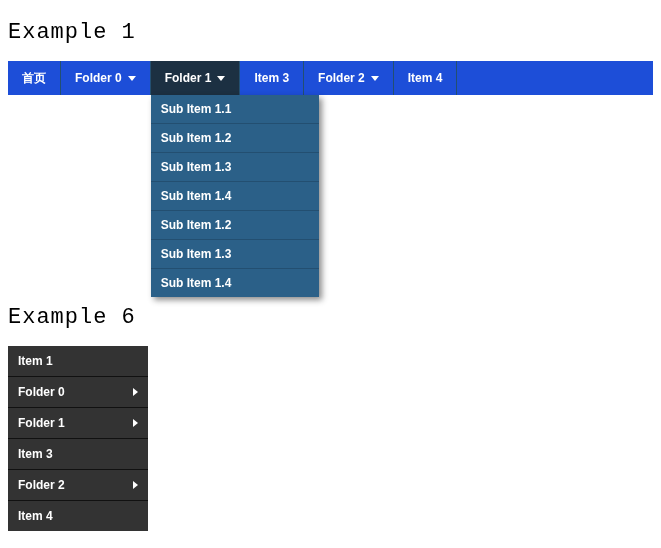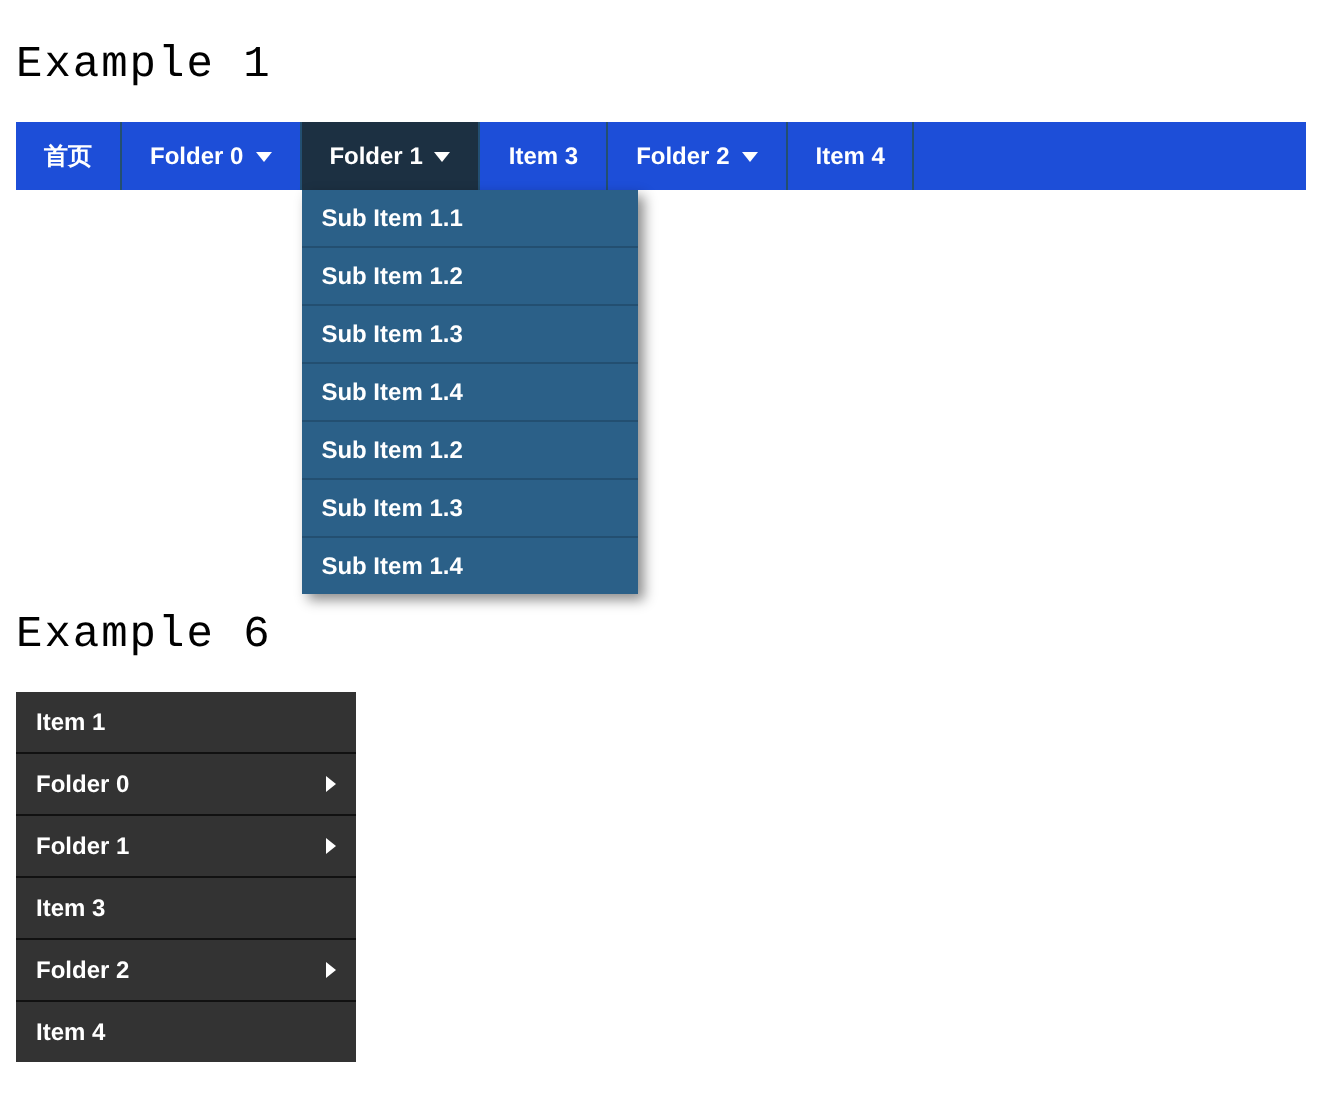--- a/index.html
+++ b/index.html
@@ -69,21 +69,21 @@
     cursor: pointer;
   }
   .dropdown-item:last-child { border-bottom: none; }
 
   .spacer-after-nav1 {
     height: 200px; 
   }
 
   
   .nav2 {
-    width: 170px;
+    width: 140px;
     background: #eab308;
   }
   .nav2-item {
     background: #333333;
     color: #fff;
     font-size: 12px;
     font-weight: bold;
     padding: 8px 10px;
     border-bottom: 1px solid #111;
     cursor: pointer;

